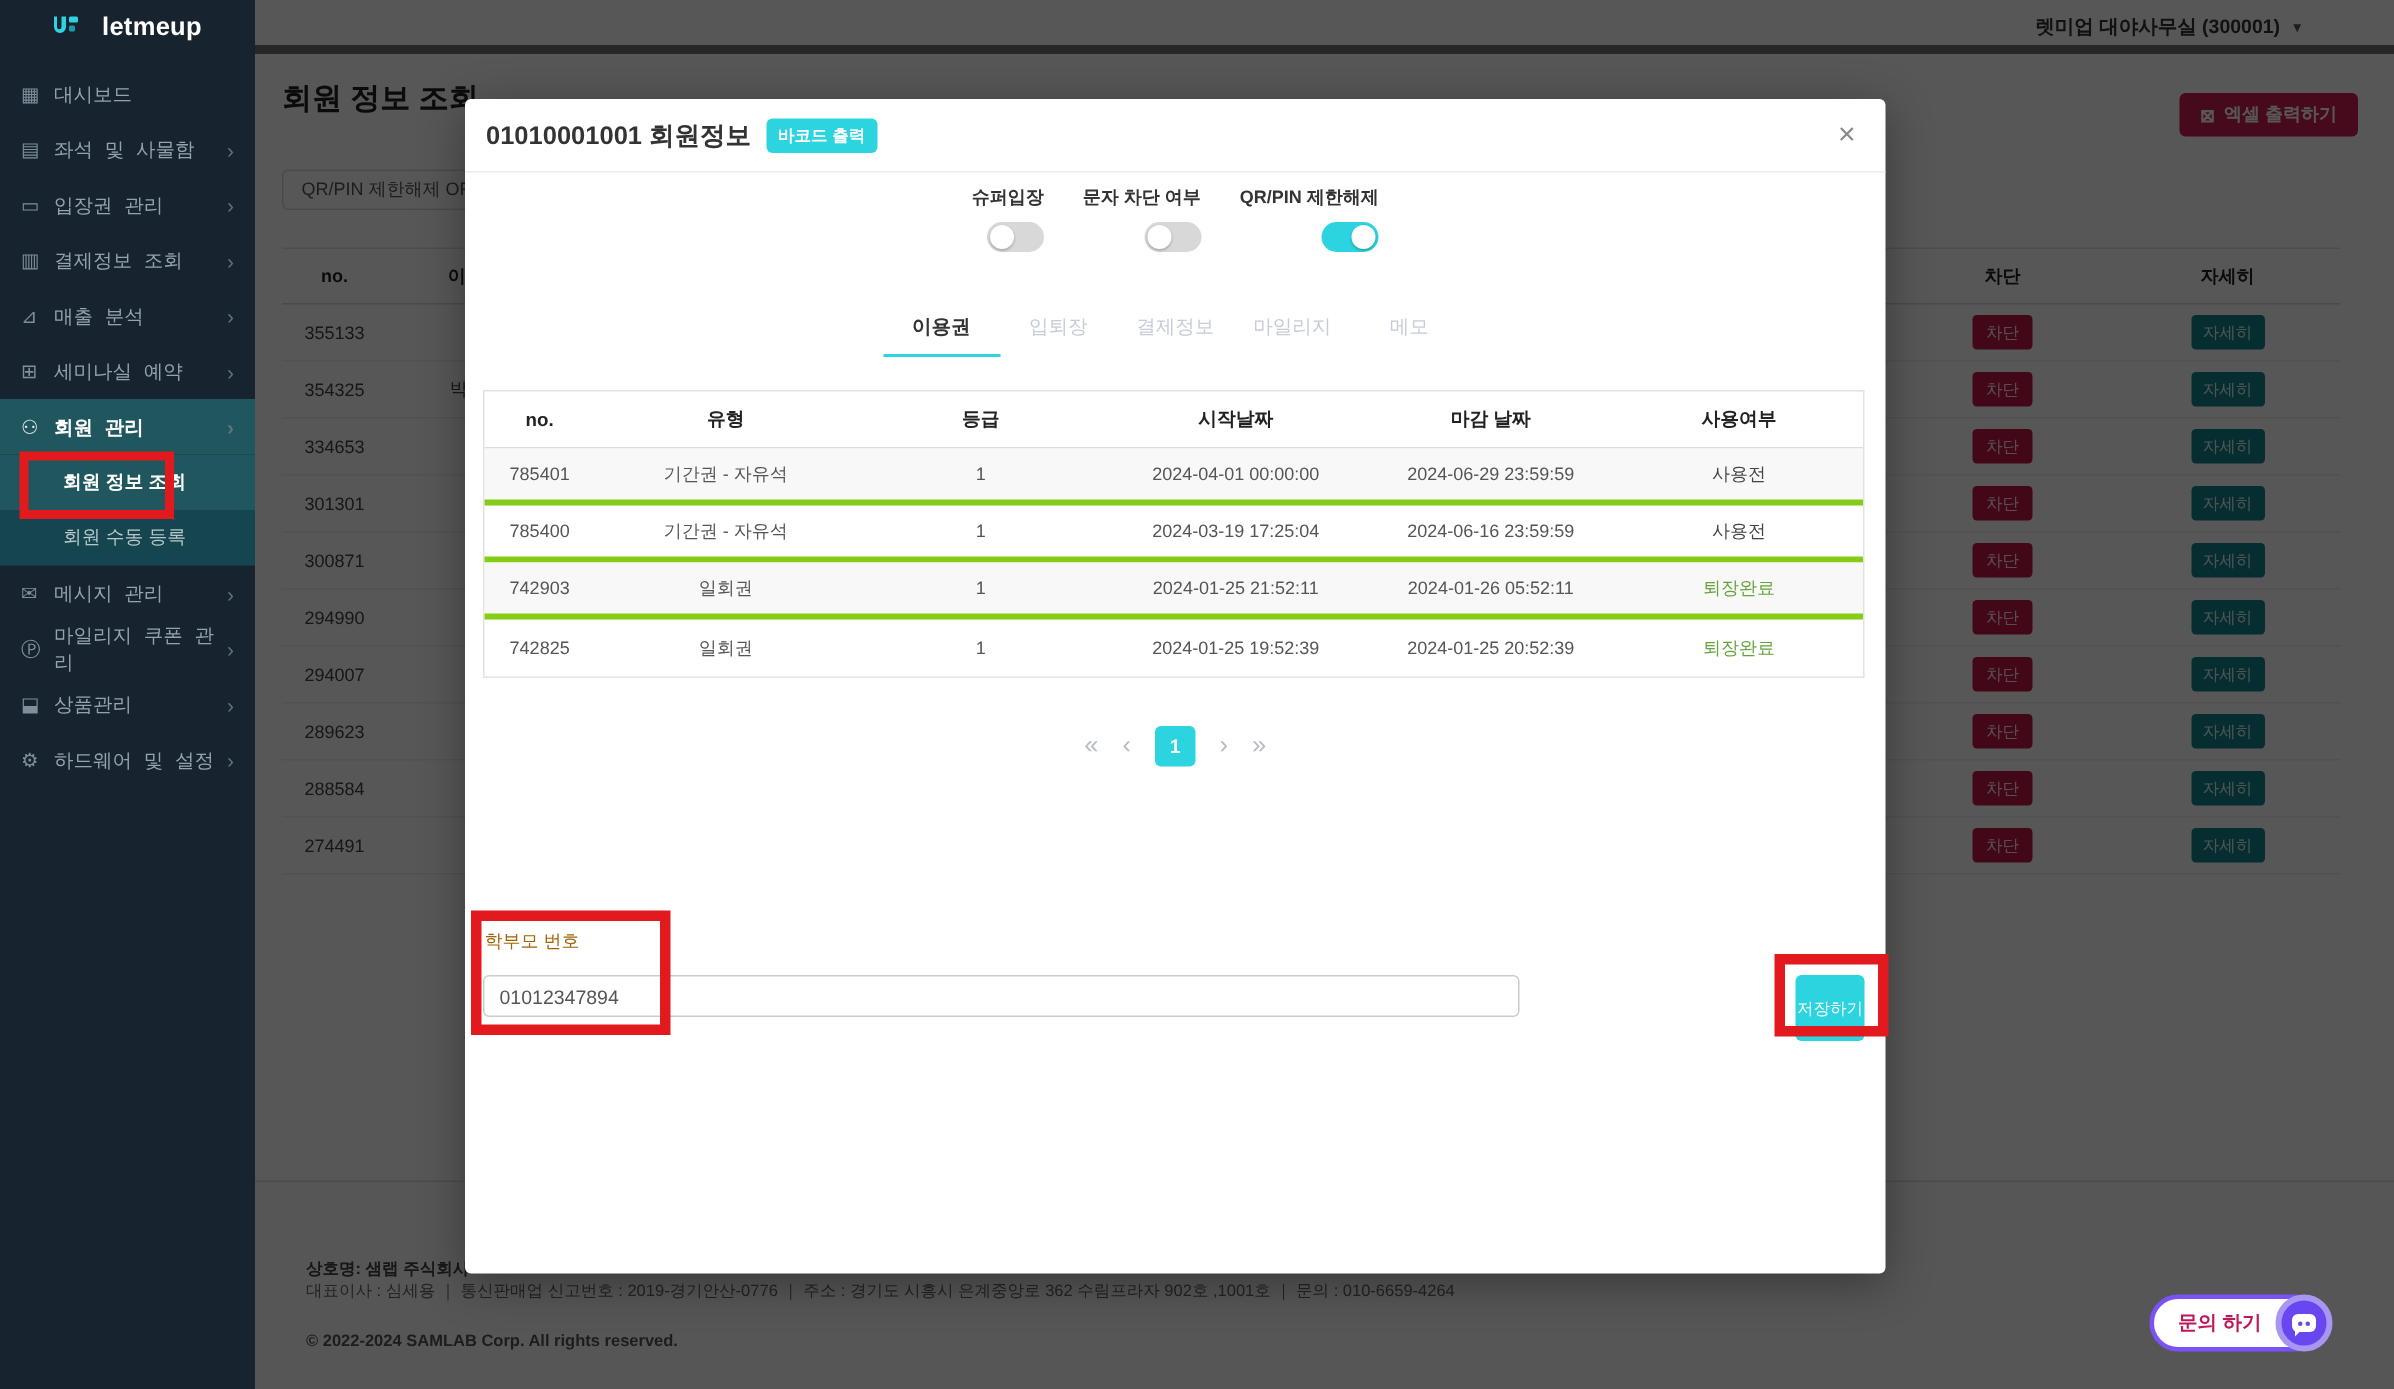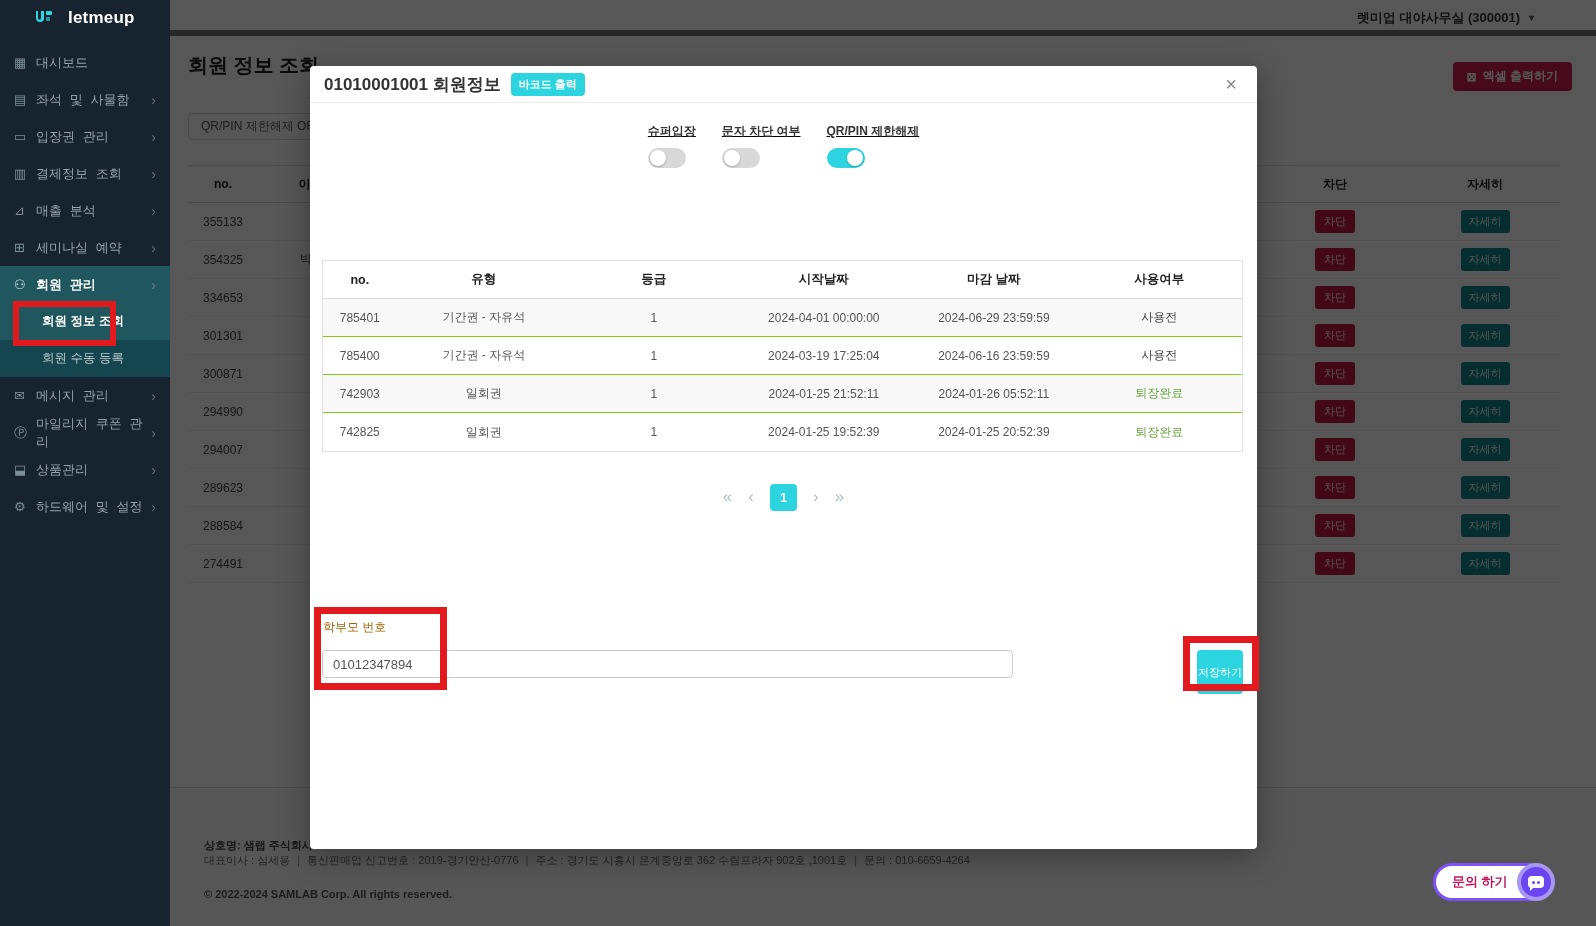--- a/index.html
+++ b/index.html
@@ -49,41 +49,41 @@
   .f-company { font-size:11px; font-weight:bold; color:#444; }
   .f-info { font-size:11px; color:#666; }
   .f-copy { font-size:11px; font-weight:bold; color:#555; margin-top:20px; }
 
   
   .overlay { position:absolute; left:170px; top:0; right:0; bottom:0; background:rgba(0,0,0,0.66); z-index:10; }
 
   
   .modal { position:absolute; left:310px; top:66px; width:947px; height:783px; background:#fff; border-radius:4px;
     box-shadow:0 6px 30px rgba(0,0,0,.35); z-index:20; }
-  .m-head { position:absolute; top:0; left:0; right:0; height:37px; border-bottom:1px solid #ececec;
+  .m-head { position:absolute; top:0; left:0; right:0; height:49px; border-bottom:1px solid #ececec;
     display:flex; align-items:center; padding:0 20px 0 14px; gap:10px; }
   .m-title { font-size:17px; font-weight:bold; color:#333; }
   .m-badge { background:#2bd4df; color:#fff; font-size:11px; font-weight:bold; border-radius:4px; padding:4px 8px; cursor:pointer; }
   .m-close { margin-left:auto; color:#888; font-size:20px; line-height:1; cursor:pointer; }
 
   .m-toggles { position:absolute; top:57px; left:0; right:0; display:flex; justify-content:center; gap:26px; }
-  .tg { display:flex; flex-direction:column; align-items:flex-start; gap:8px;text-decoration:underline; }
+  .tg { display:flex; flex-direction:column; align-items:flex-end; gap:8px; }
   .tg-label { font-size:12px; font-weight:bold; color:#333; }
   .tg-pill { width:38px; height:20px; border-radius:10px; background:#d8d8d8; position:relative; cursor:pointer; }
   .tg-knob { position:absolute; top:2px; left:2px; width:16px; height:16px; border-radius:50%; background:#fff;
     box-shadow:0 1px 2px rgba(0,0,0,.25); }
   .tg-pill.on { background:#2bd4df; }
   .tg-pill.on .tg-knob { left:auto; right:2px; }
 
   .m-tabs { position:absolute; top:131px; left:0; right:0; height:41px; display:flex; justify-content:center; }
   .m-tab { width:78px; text-align:center; line-height:41px; font-size:13px; color:#c6ccd8; cursor:pointer; }
   .m-tab.act { color:#333; font-weight:bold; border-bottom:2px solid #2bd4df; }
 
   .m-table { position:absolute; top:194px; left:12px; right:14px; border:1px solid #e2e2e2; }
-  .mt-row { display:flex; align-items:center; height:38px; border-bottom:1px solid #84cc16; font-size:12px; color:#555; }
+  .mt-row { display:flex; align-items:center; height:38px; border-bottom:4px solid #84cc16; font-size:12px; color:#555; }
   .mt-row:last-child { border-bottom:none; }
   .mt-row span { text-align:center; }
   .mt-head { font-weight:bold; color:#222; border-bottom:1px solid #dcdcdc; font-size:12.5px; }
   .mt-row.odd { background:#f8f8f8; }
   .st-green { color:#67a33c; }
   .st-dark { color:#444; }
 
   .m-pg { position:absolute; top:417px; left:0; right:0; height:28px; display:flex; justify-content:center; align-items:center; gap:16px; }
   .pg-a { color:#b5bcc6; font-size:17px; cursor:pointer; }
   .pg-cur { width:27px; height:27px; background:#2bd4df; color:#fff; border-radius:4px; text-align:center;
@@ -304,20 +304,27 @@
           <span class="tg-knob"></span>
         </div>
    </div>
       <div class="tg">
      <div class="tg-label">QR/PIN 제한해제</div>
      <div class="tg-pill on">
           <span class="tg-knob"></span>
         </div>
    </div>
     </div>
+  <div class="m-tabs" id="m-tabs">
+      <div class="m-tab act">이용권</div>
+      <div class="m-tab">입퇴장</div>
+      <div class="m-tab">결제정보</div>
+      <div class="m-tab">마일리지</div>
+      <div class="m-tab">메모</div>
+    </div>
   <div class="m-table" id="m-table">
       <div class="mt-row mt-head">
         <span style="width:8%">no.</span>
         <span style="width:19%">유형</span>
         <span style="width:18%">등급</span>
         <span style="width:19%">시작날짜</span>
         <span style="width:18%">마감 날짜</span>
         <span style="width:18%">사용여부</span>
       </div>
       <div class="mt-row odd">

